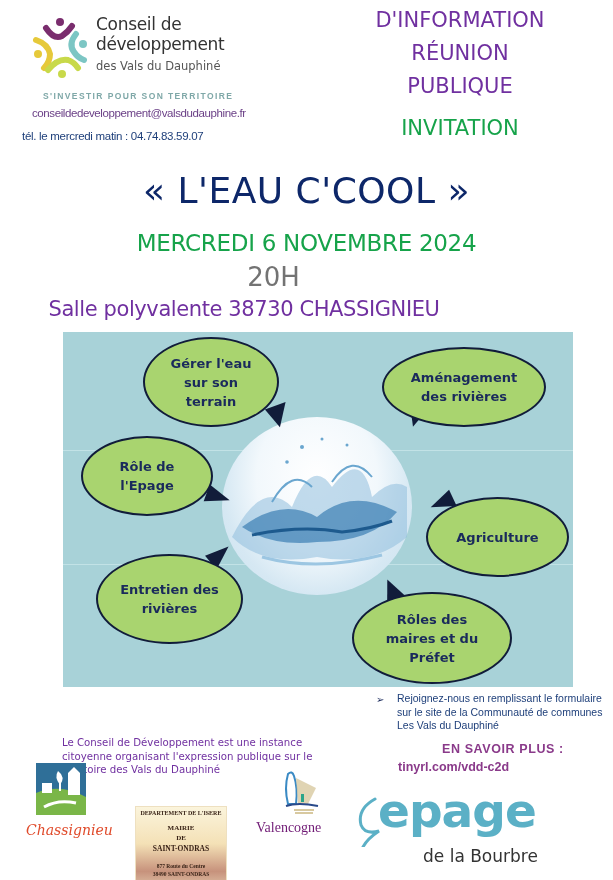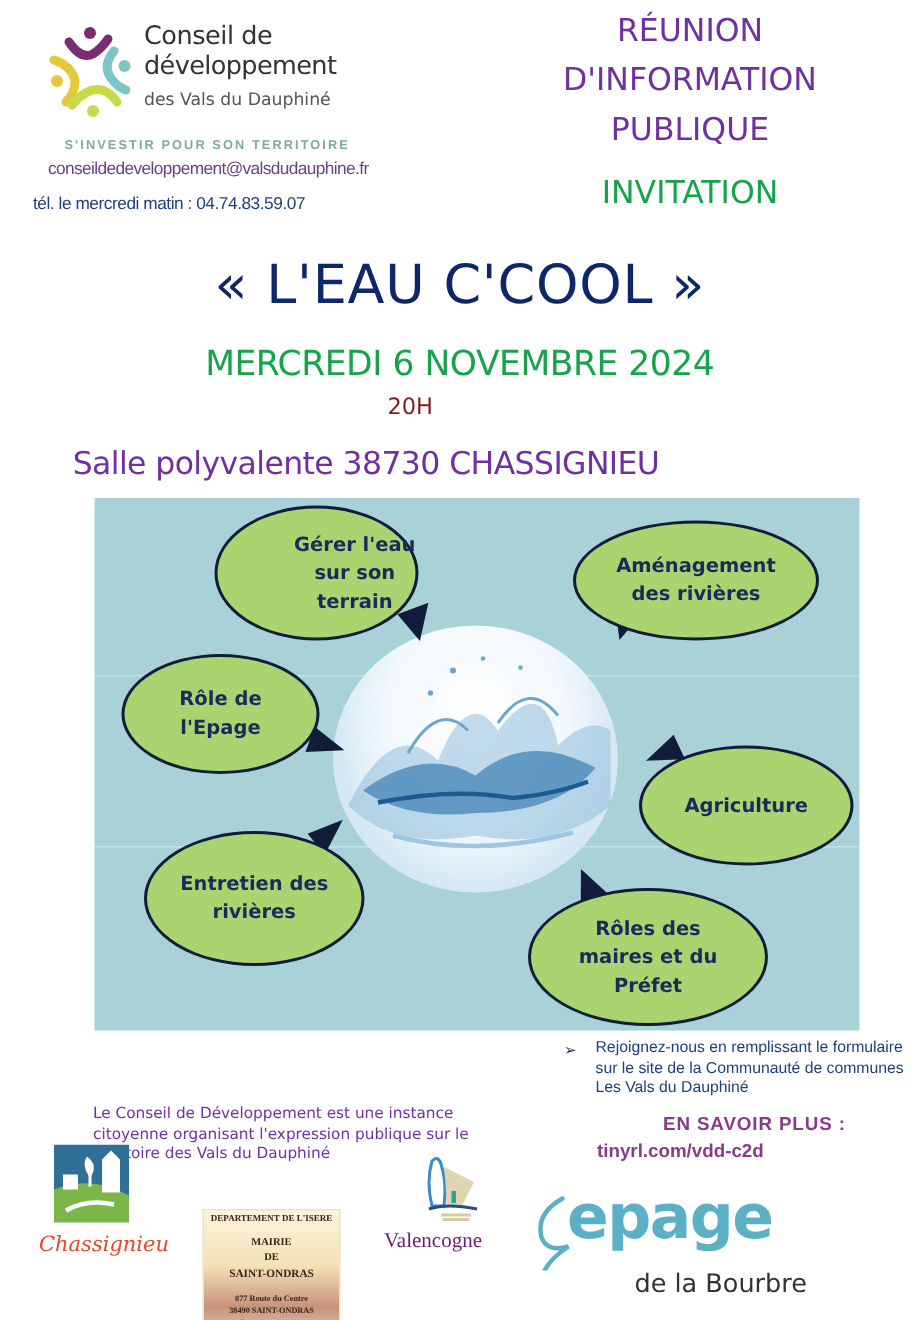--- a/index.html
+++ b/index.html
@@ -16,21 +16,21 @@
   .cdd-tagline { left: 43px; top: 91px; font-size: 8.5px; color: #7fa8a8; letter-spacing: 1.4px; font-weight: bold; }
   .cdd-email { left: 32px; top: 107px; font-size: 11.5px; color: #6a3f86; letter-spacing: -0.4px; }
   .cdd-phone { left: 22px; top: 130px; font-size: 11.5px; color: #1e3f7a; letter-spacing: -0.3px; }
 
   
   .reunion { left: 360px; top: 4px; width: 200px; text-align: center; font-family: "DejaVu Sans", sans-serif; color: #7030a0; font-size: 21px; line-height: 33px; }
   .invitation { left: 360px; top: 116px; width: 200px; text-align: center; font-family: "DejaVu Sans", sans-serif; color: #16a34a; font-size: 21px; }
 
   .main-title { left: 0; top: 170px; width: 613px; text-align: center; font-family: "DejaVu Sans", sans-serif; color: #0d2769; font-size: 36px; letter-spacing: 0.5px; }
   .date-line { left: 0; top: 230px; width: 613px; text-align: center; font-family: "DejaVu Sans", sans-serif; color: #16a34a; font-size: 23px; letter-spacing: -0.3px; }
-  .time-line { left: 0; top: 262px; width: 547px; text-align: center; font-family: "DejaVu Sans", sans-serif; color: #7f1d1d; font-size: 15px; }
+  .time-line { left: 0; top: 262px; width: 547px; text-align: center; font-family: "DejaVu Sans", sans-serif; color: #737373; font-size: 26px; }
   .place-line { left: 0; top: 297px; width: 488px; text-align: center; font-family: "DejaVu Sans", sans-serif; color: #7030a0; font-size: 21px; letter-spacing: -0.4px; }
 
   
   .panel { left: 63px; top: 332px; width: 510px; height: 355px; background: #a8d2d8; }
   .panel-line { position: absolute; left: 0; width: 100%; height: 1px; background: #c2e2e6; }
 
   .water-ellipse { left: 222px; top: 417px; width: 190px; height: 178px; border-radius: 50%;
     background: radial-gradient(ellipse at 50% 35%, #ffffff 0%, #f2f8fc 45%, #d6e8f3 70%, #c9e0ee 100%); }
   .water-ellipse svg { width: 100%; height: 100%; }
 
@@ -48,21 +48,21 @@
 
   
   .logo-chassignieu { left: 36px; top: 763px; width: 50px; height: 52px; }
   .chass-script { left: 26px; top: 822px; font-family: "DejaVu Serif", serif; font-style: italic; font-size: 14px; color: #e04a2a; }
   .logo-ondras { left: 135px; top: 770px; width: 92px; height: 94px; background: linear-gradient(180deg, #fbf4dc 0%, #f4e1b6 40%, #c7927c 70%, #f0e3c4 100%); border: 1px solid #eee0c0; margin-top: 36px; }
   .ondras-line { position: absolute; left: 0; width: 100%; text-align: center; font-family: "Liberation Serif", serif; font-weight: bold; color: #3a2418; }
   .logo-valencogne { left: 268px; top: 768px; width: 55px; height: 48px; }
   .valencogne-text { left: 256px; top: 820px; font-family: "Liberation Serif", serif; font-size: 14px; color: #701a75; }
 
   .epage-swoosh { left: 355px; top: 797px; width: 28px; height: 50px; }
-  .epage-word { left: 378px; top: 786px; font-family: "DejaVu Sans", sans-serif; font-size: 41px; font-weight: bold; color: #5bb0c6; letter-spacing: -1px; line-height: 50px; }
+  .epage-word { left: 378px; top: 786px; font-family: "DejaVu Sans", sans-serif; font-size: 47px; font-weight: bold; color: #5bb0c6; letter-spacing: -1px; line-height: 50px; }
   .epage-sub { left: 423px; top: 846px; font-family: "DejaVu Sans", sans-serif; font-size: 17px; color: #333333; }
 </style>
 </head>
 <body>
 
 <div class="abs cdd-logo">
   <svg viewBox="0 0 65 65" width="65" height="65">
     <circle cx="32" cy="8" r="4" fill="#7a2d6e"></circle>
     <path d="M18 14 Q26 26 34 22 Q40 18 44 12" stroke="#7a2d6e" stroke-width="6" fill="none" stroke-linecap="round"></path>
     <circle cx="55" cy="30" r="4" fill="#7cc6c4"></circle>
@@ -74,22 +74,22 @@
   </svg>
 </div>
 <div class="abs cdd-name1">Conseil de</div>
 <div class="abs cdd-name2">développement</div>
 <div class="abs cdd-name3">des Vals du Dauphiné</div>
 <div class="abs cdd-tagline">S'INVESTIR POUR SON TERRITOIRE</div>
 <div class="abs cdd-email">conseildedeveloppement@valsdudauphine.fr</div>
 <div class="abs cdd-phone">tél. le mercredi matin : 04.74.83.59.07</div>
 
 <div class="abs reunion">
+  <div>D'INFORMATION</div>
   <div>RÉUNION</div>
-  <div>D'INFORMATION</div>
   <div>PUBLIQUE</div>
 </div>
 <div class="abs invitation">INVITATION</div>
 
 <div class="abs main-title">« L'EAU C'COOL »</div>
 <div class="abs date-line">MERCREDI 6 NOVEMBRE 2024</div>
 <div class="abs time-line">20H</div>
 <div class="abs place-line">Salle polyvalente 38730 CHASSIGNIEU</div>
 
 <div class="abs panel">
@@ -106,21 +106,21 @@
     <path d="M110 65 Q130 35 150 60" stroke="#6aa6cf" stroke-width="2" fill="none"></path>
     <circle cx="80" cy="30" r="2" fill="#6aa6cf"></circle>
     <circle cx="100" cy="22" r="1.5" fill="#6aa6cf"></circle>
     <circle cx="65" cy="45" r="1.8" fill="#6aa6cf"></circle>
     <circle cx="125" cy="28" r="1.5" fill="#6aa6cf"></circle>
     <path d="M40 140 Q95 155 160 138" stroke="#9cc6e2" stroke-width="3" fill="none"></path>
   </svg>
 </div>
 
 <div class="tail" style="left:268px;top:405px;border-left:8px solid transparent;border-right:14px solid transparent;border-top:22px solid #111c3a;transform:rotate(-20deg);"></div>
-<div class="bubble" style="left:143px;top:337px;width:136px;height:90px;justify-content:flex-end;">
+<div class="bubble" style="left:143px;top:337px;width:136px;height:90px;">
   <div>
     <div>Gérer l'eau</div>
     <div>sur son</div>
     <div>terrain</div>
   </div>
 </div>
 
 <div class="tail" style="left:404px;top:404px;border-left:14px solid transparent;border-right:6px solid transparent;border-top:22px solid #111c3a;transform:rotate(25deg);"></div>
 <div class="bubble" style="left:382px;top:347px;width:164px;height:80px;">
   <div>

